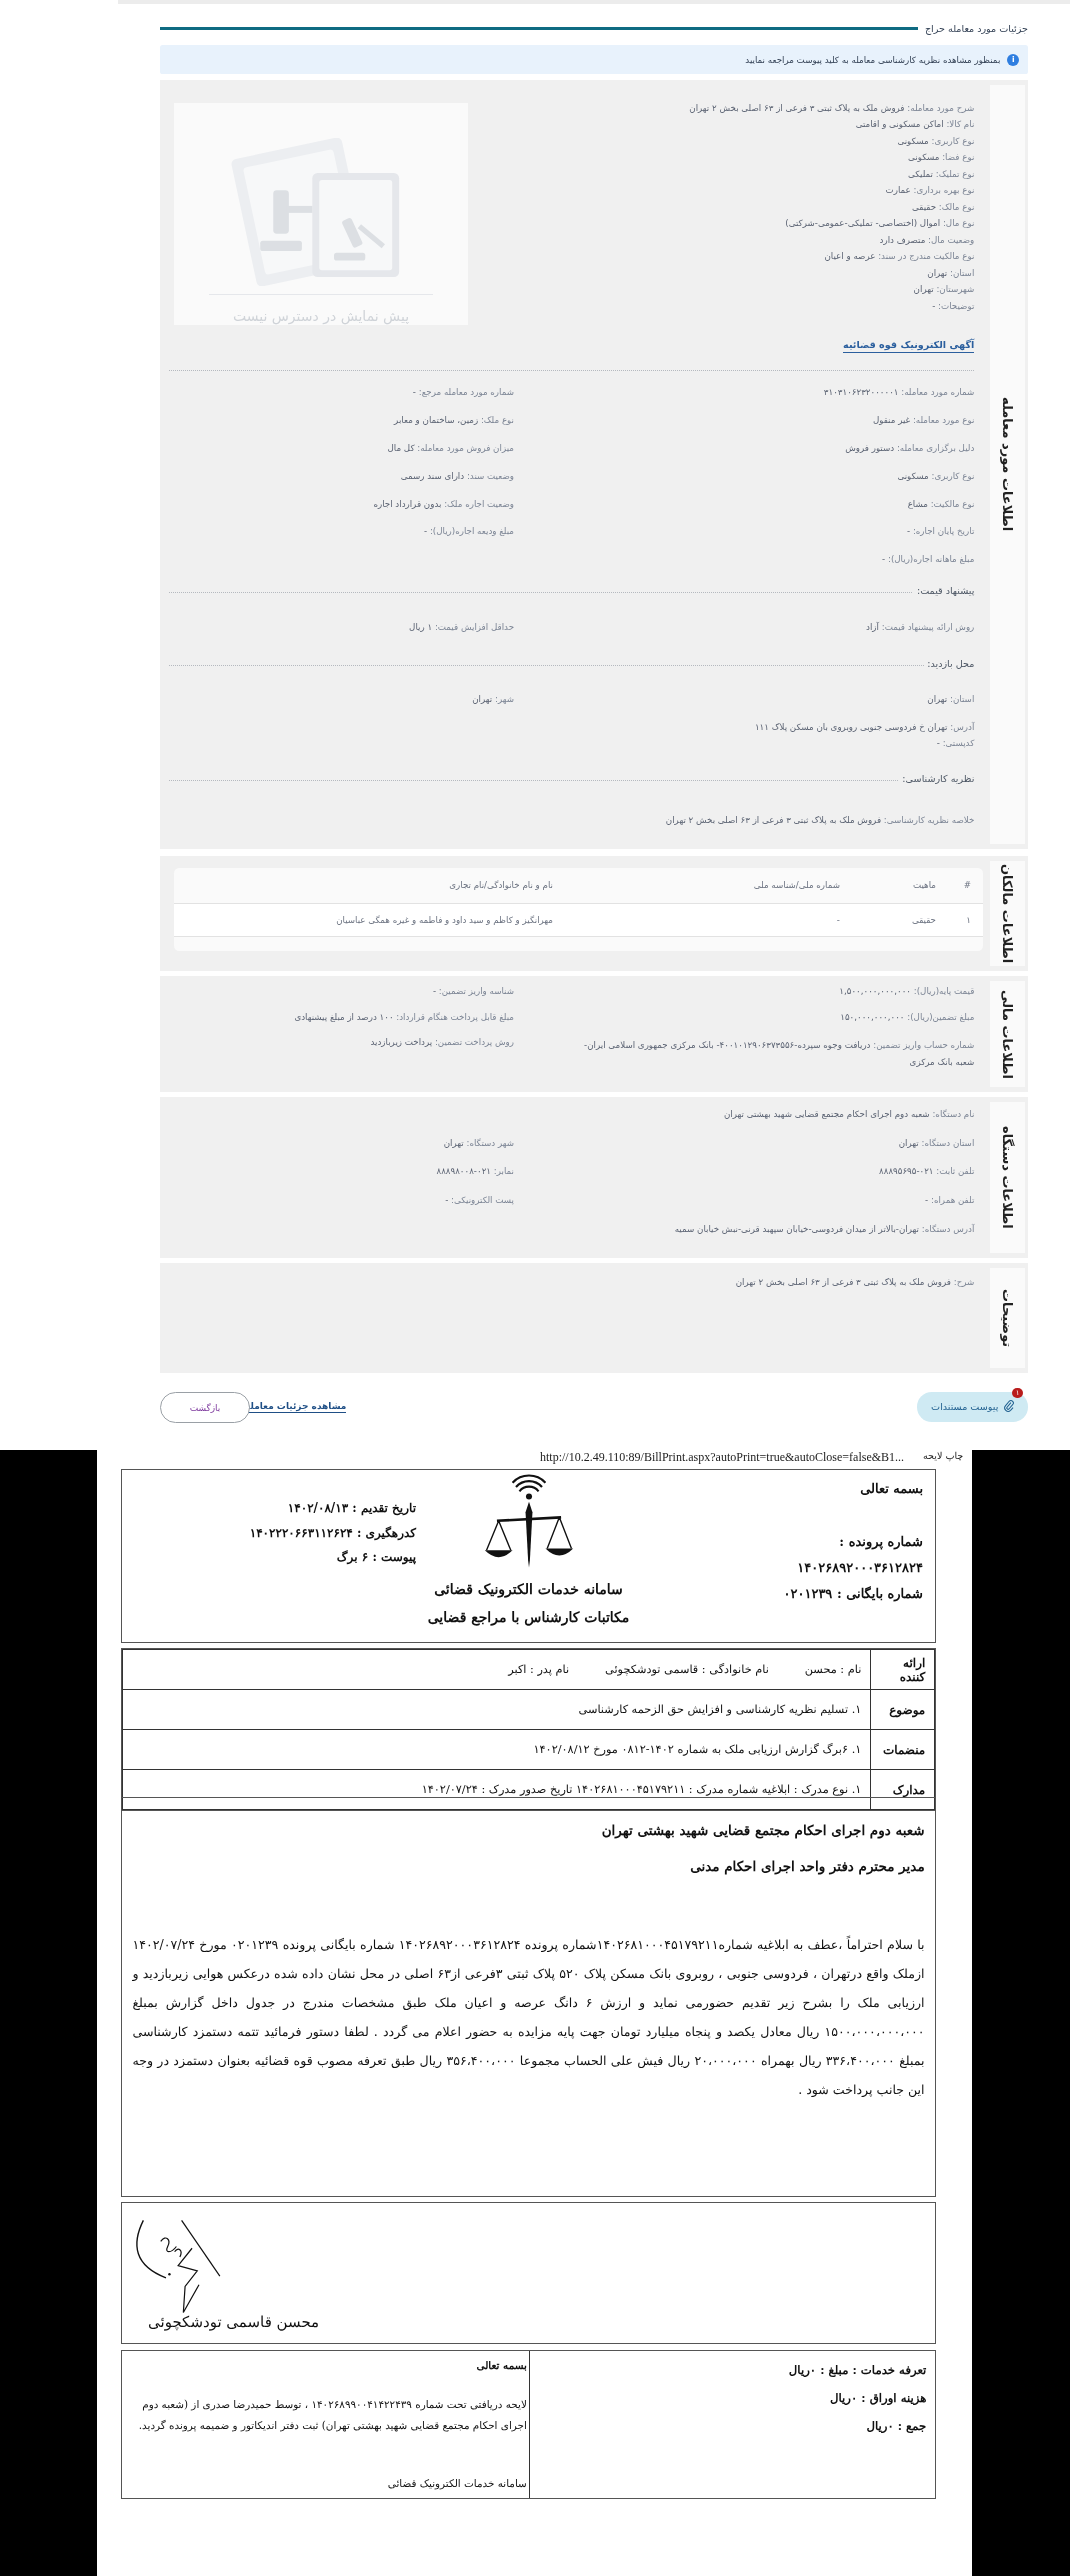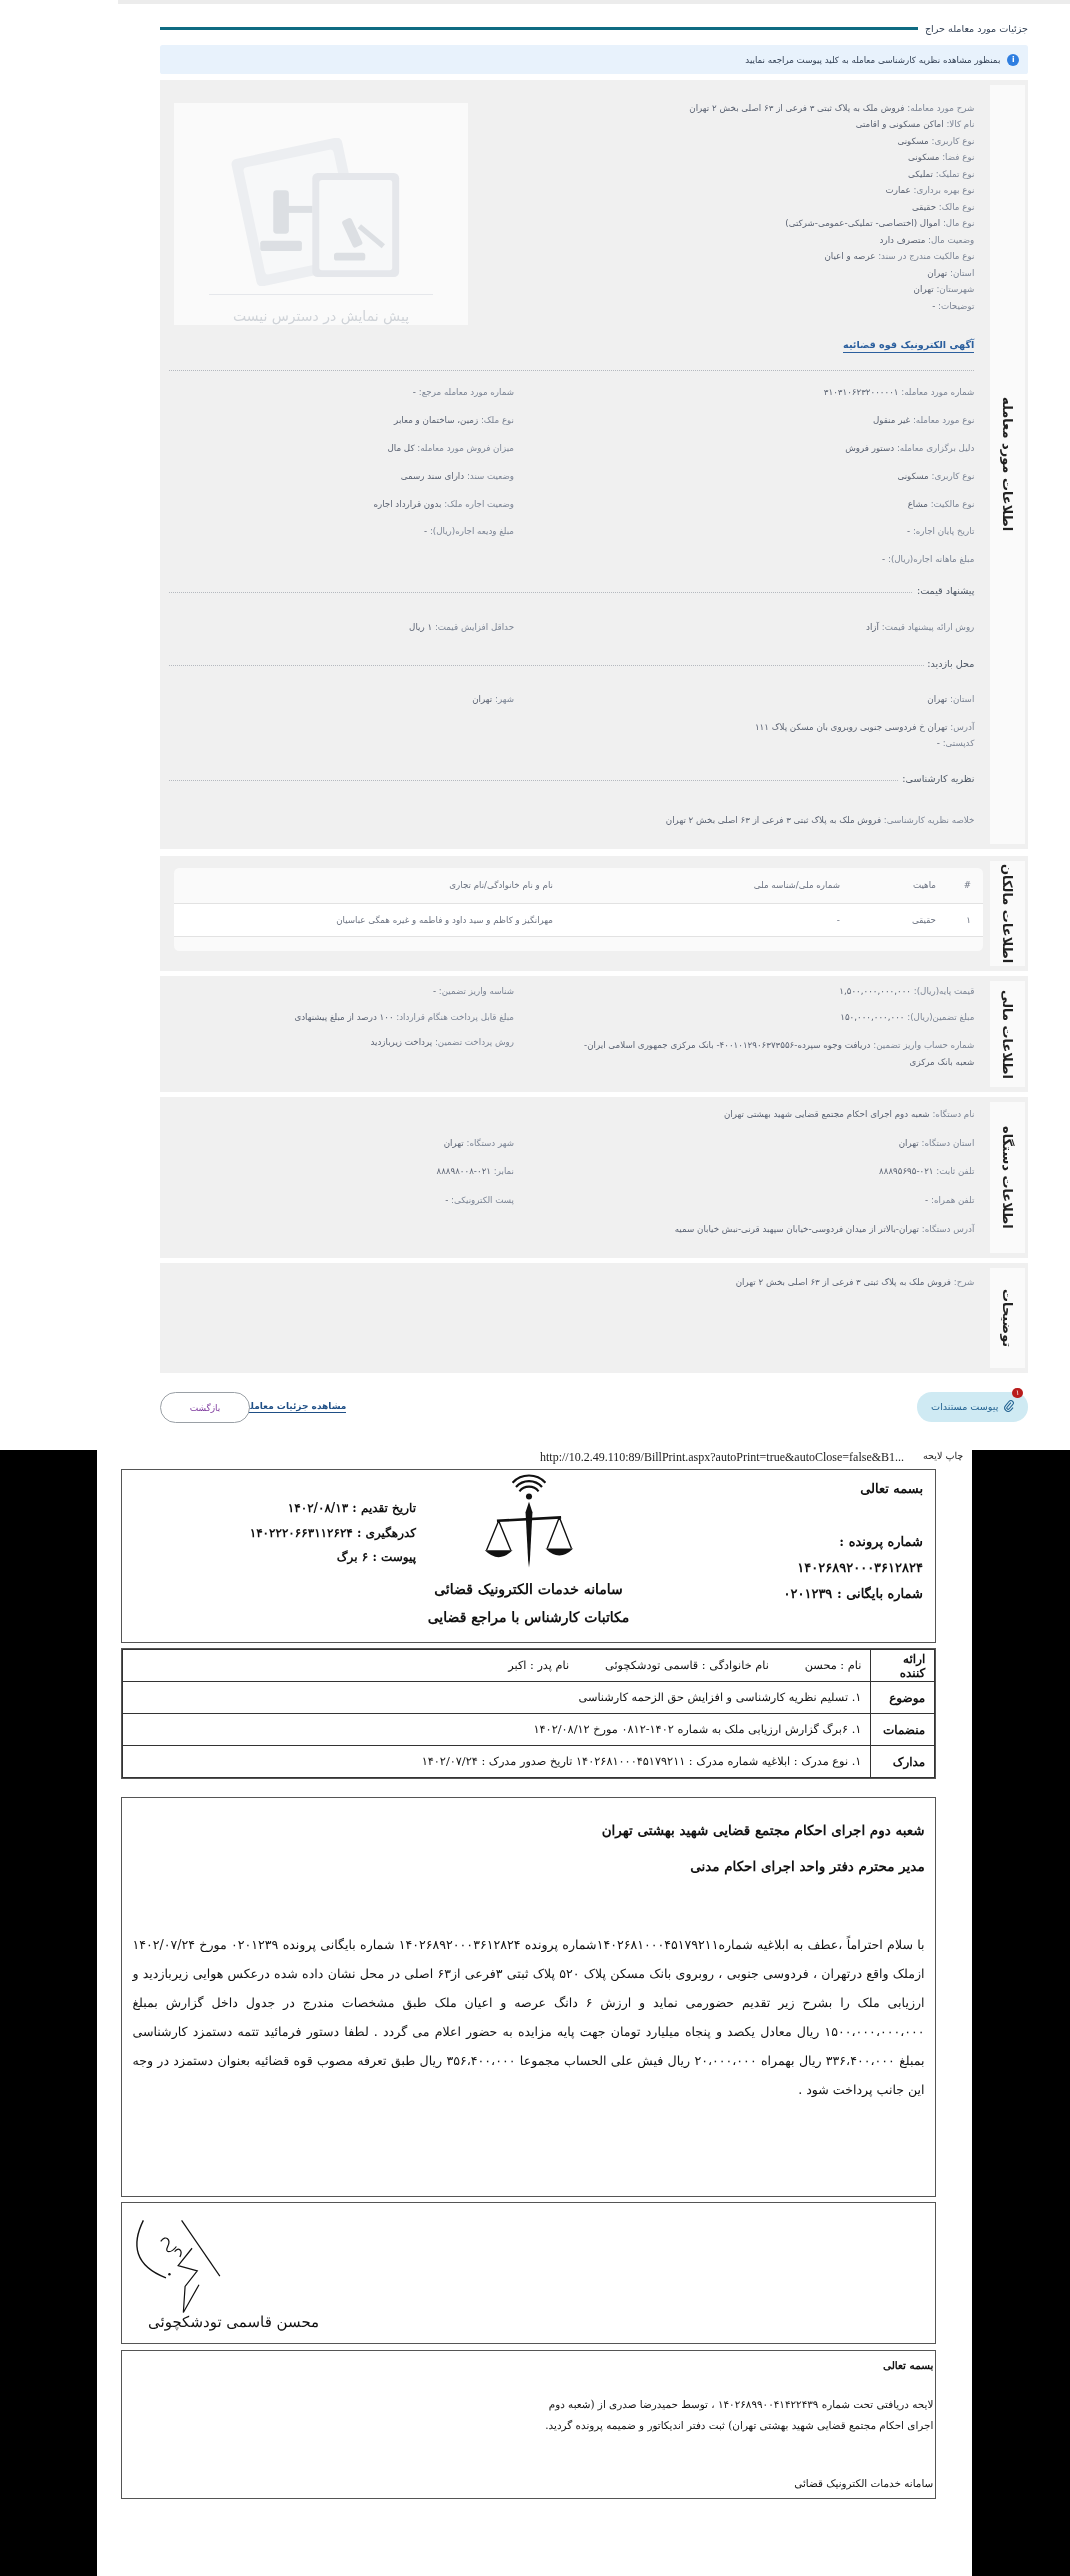--- a/index.html
+++ b/index.html
@@ -54,21 +54,21 @@
   .print .print-lbl { position: absolute; top: 0; right: 8.7px; font-size: 9.6px; color: #222; }
   .doc { position: absolute; top: 19px; left: 24px; right: 36px; }
   .box { border: 1.7px solid #555; position: absolute; left: 0; right: 0; }
   .hdr-box { top: 0; height: 174px; }
   .hdr-box .r { position: absolute; right: 12px; font-size: 13px; font-weight: bold; }
   .hdr-box .l { position: absolute; right: 519px; font-size: 12px; font-weight: bold; white-space: nowrap; }
   .hdr-box .center { position: absolute; left: 0; right: 0; text-align: center; font-size: 14px; font-weight: bold; }
 
   .meta-tbl { top: 179px; }
   .meta-tbl table { width: 100%; border-collapse: collapse; font-size: 11.3px; }
-  .meta-tbl td { border: 0.9px solid #333; height: 32px; padding: 0 8.7px; margin-left: 16px; }
+  .meta-tbl td { border: 0.9px solid #333; height: 40px; padding: 0 8.7px; margin-left: 16px; }
   .meta-tbl td.k { width: 64px; font-weight: bold; font-size: 12px; }
 
   .letter { top: 328px; height: 400px; }
   .letter p { position: absolute; right: 10.4px; left: 10.4px; font-size: 12.6px; line-height: 29px; text-align: justify; }
   .letter .h { font-weight: bold; font-size: 13.5px; }
 
   .sig-box { top: 733px; height: 142px; }
   .sig-box .name { position: absolute; left: 26px; bottom: 12px; font-size: 15px; }
 
   .fee-box { top: 881px; height: 149px; display: flex; }
@@ -312,20 +312,25 @@
           <path d="M14 12 C0 40 4 64 40 78" stroke="#111" stroke-width="1.6" fill="none"></path>
           <path d="M58 12 L102 76" stroke="#111" stroke-width="1.4" fill="none"></path>
           <path d="M34 36 c6 -8 12 -2 8 6 c-4 8 4 8 10 0 M50 48 c4 -6 10 -2 6 6" stroke="#111" stroke-width="1.4" fill="none"></path>
           <path d="M70 44 L54 64 L76 70 L62 88 L60 118 L78 86" stroke="#111" stroke-width="1.4" fill="none"></path>
           <circle cx="44" cy="74" r="1.4" fill="#111"></circle>
         </svg>
         <div class="name">محسن قاسمی تودشکچوئی</div>
       </div>
 
       <div class="box fee-box">
+        <div class="c-right">
+          <div class="fee" style="top:12px">تعرفه خدمات : مبلغ : ۰ریال</div>
+          <div class="fee" style="top:40px">هزینه اوراق : ۰ریال</div>
+          <div class="fee" style="top:68px">جمع : ۰ریال</div>
+        </div>
         <div class="c-left">
           <div class="t" style="top:3.5px;font-weight:bold">بسمه تعالی</div>
           <div class="t" style="top:43px">لایحه دریافتی تحت شماره ۱۴۰۲۶۸۹۹۰۰۴۱۴۲۲۴۳۹ ، توسط حمیدرضا صدری از (شعبه دوم اجرای احکام مجتمع قضایی شهید بهشتی تهران) ثبت دفتر اندیکاتور و ضمیمه پرونده گردید.</div>
           <div class="t" style="top:122px">سامانه خدمات الکترونیک قضائی</div>
         </div>
       </div>
     </div>
   </div>
 </div>
 

